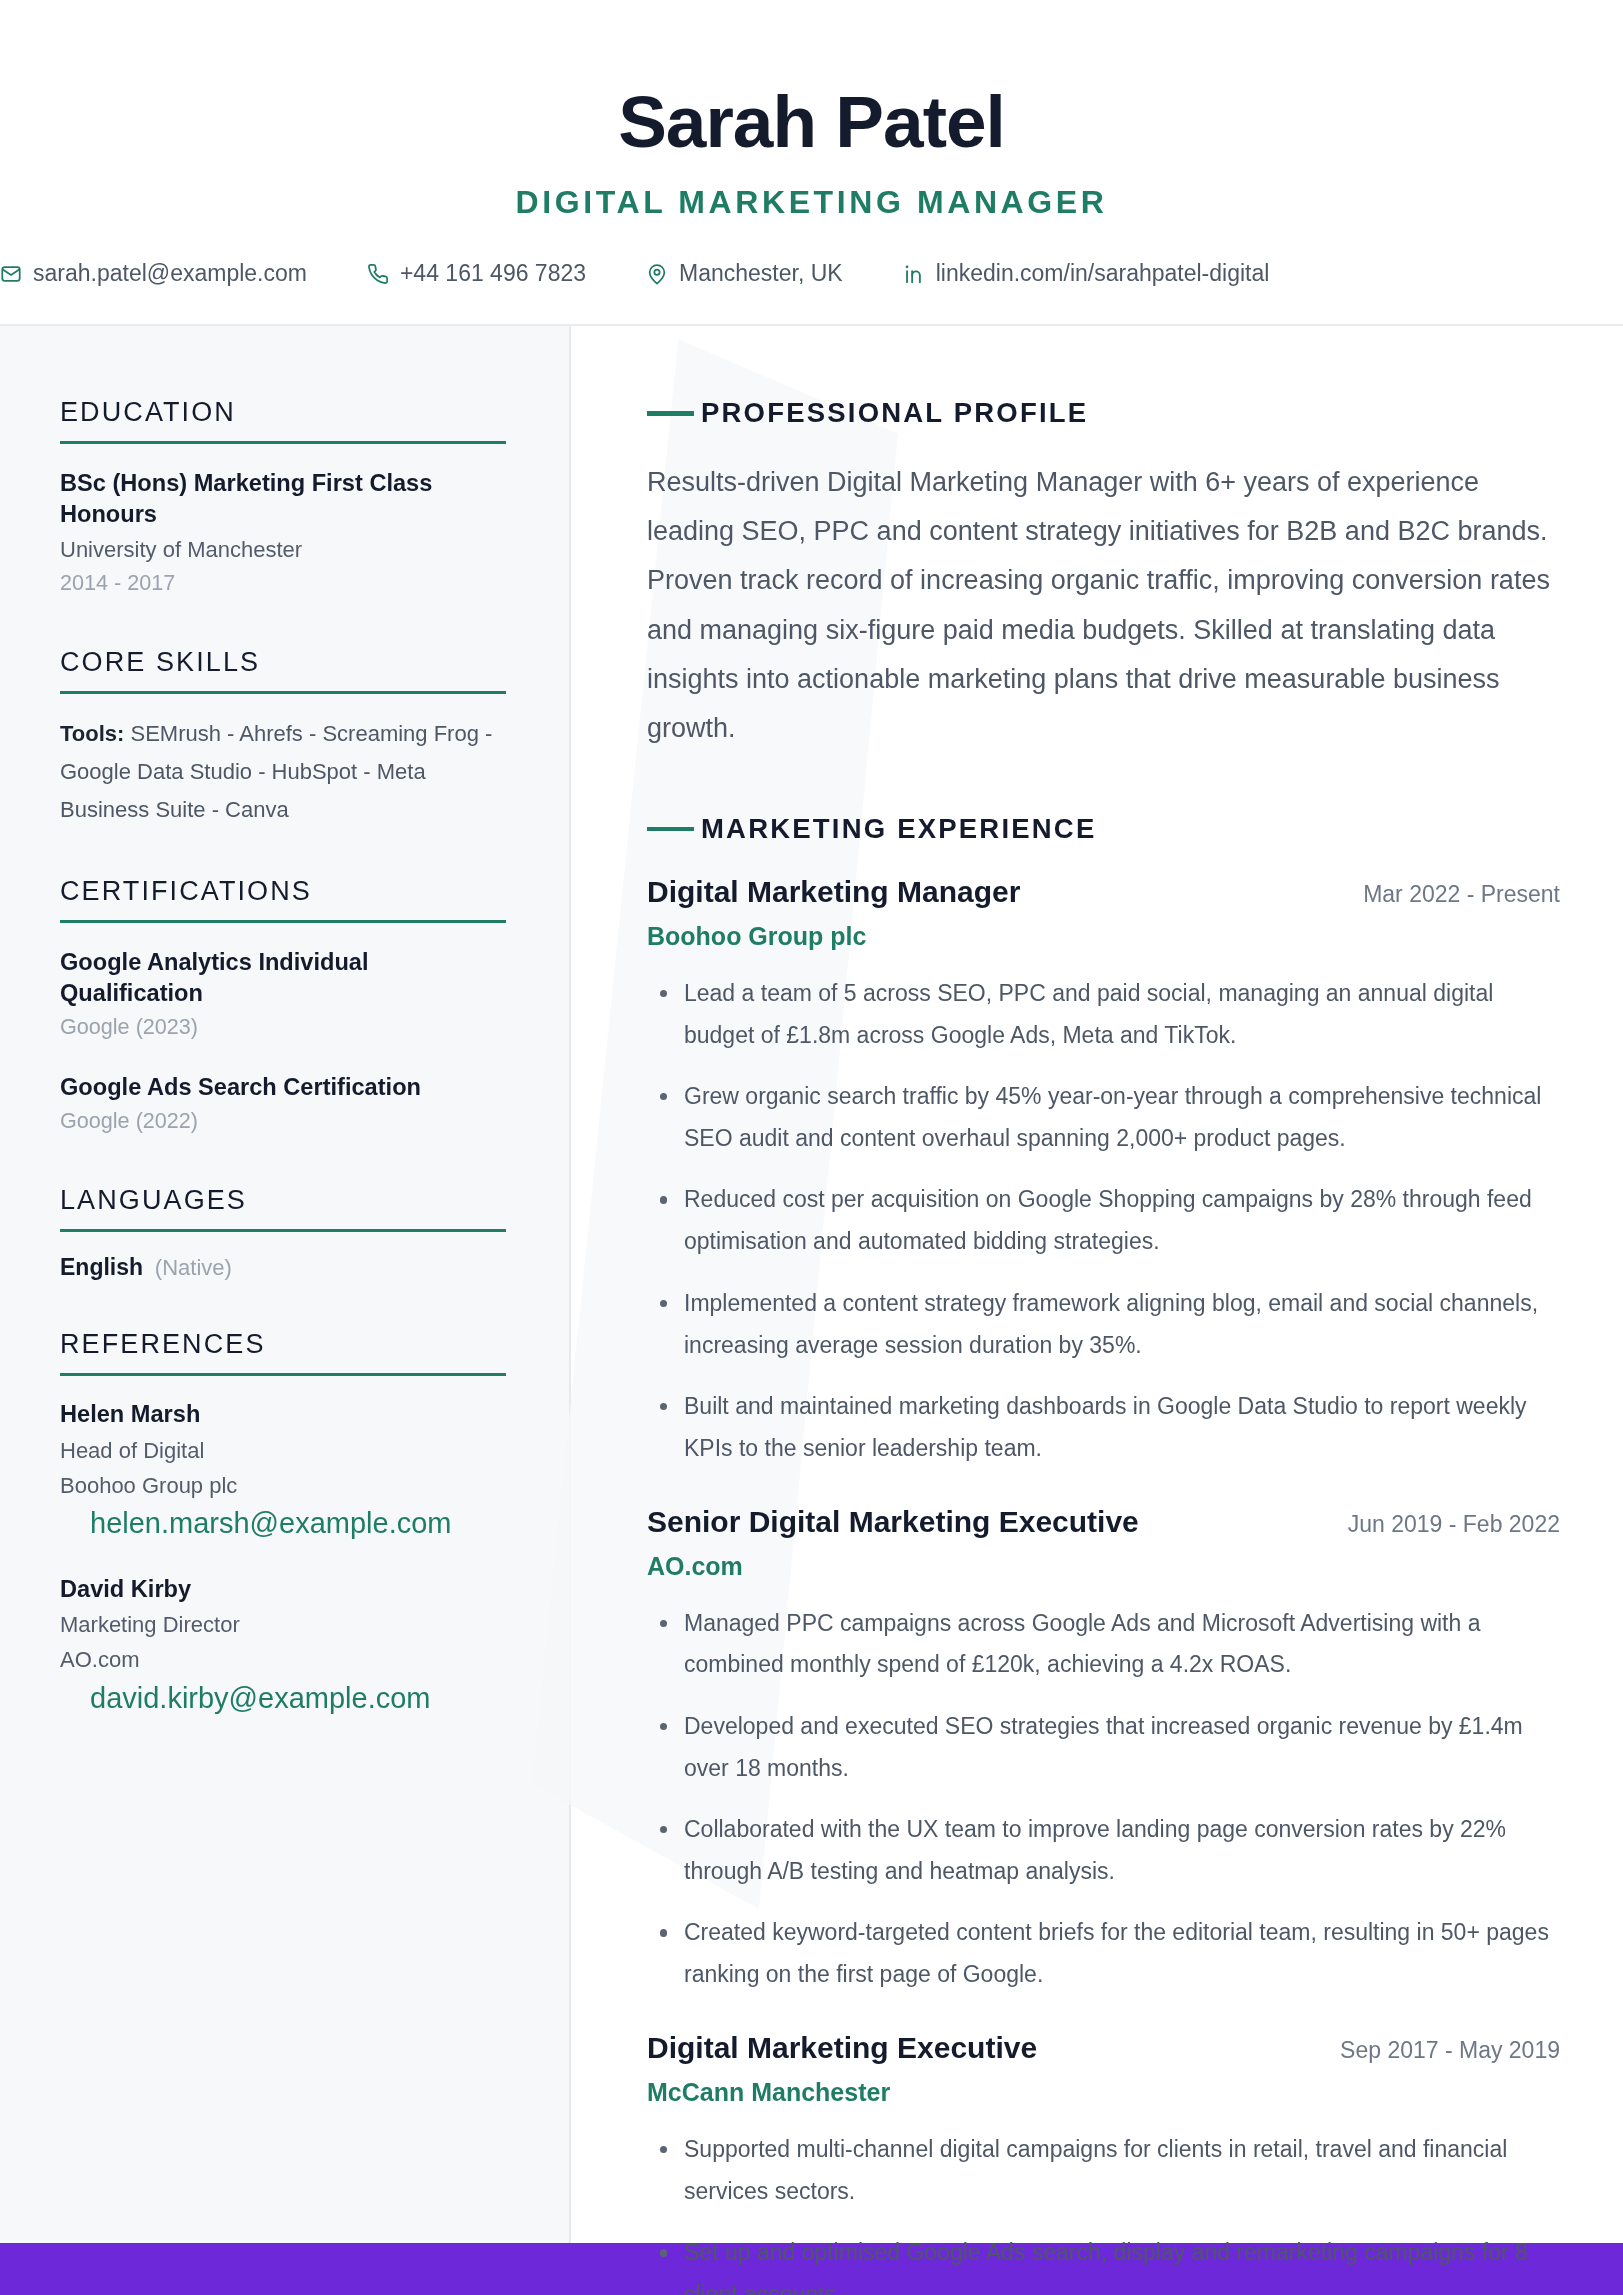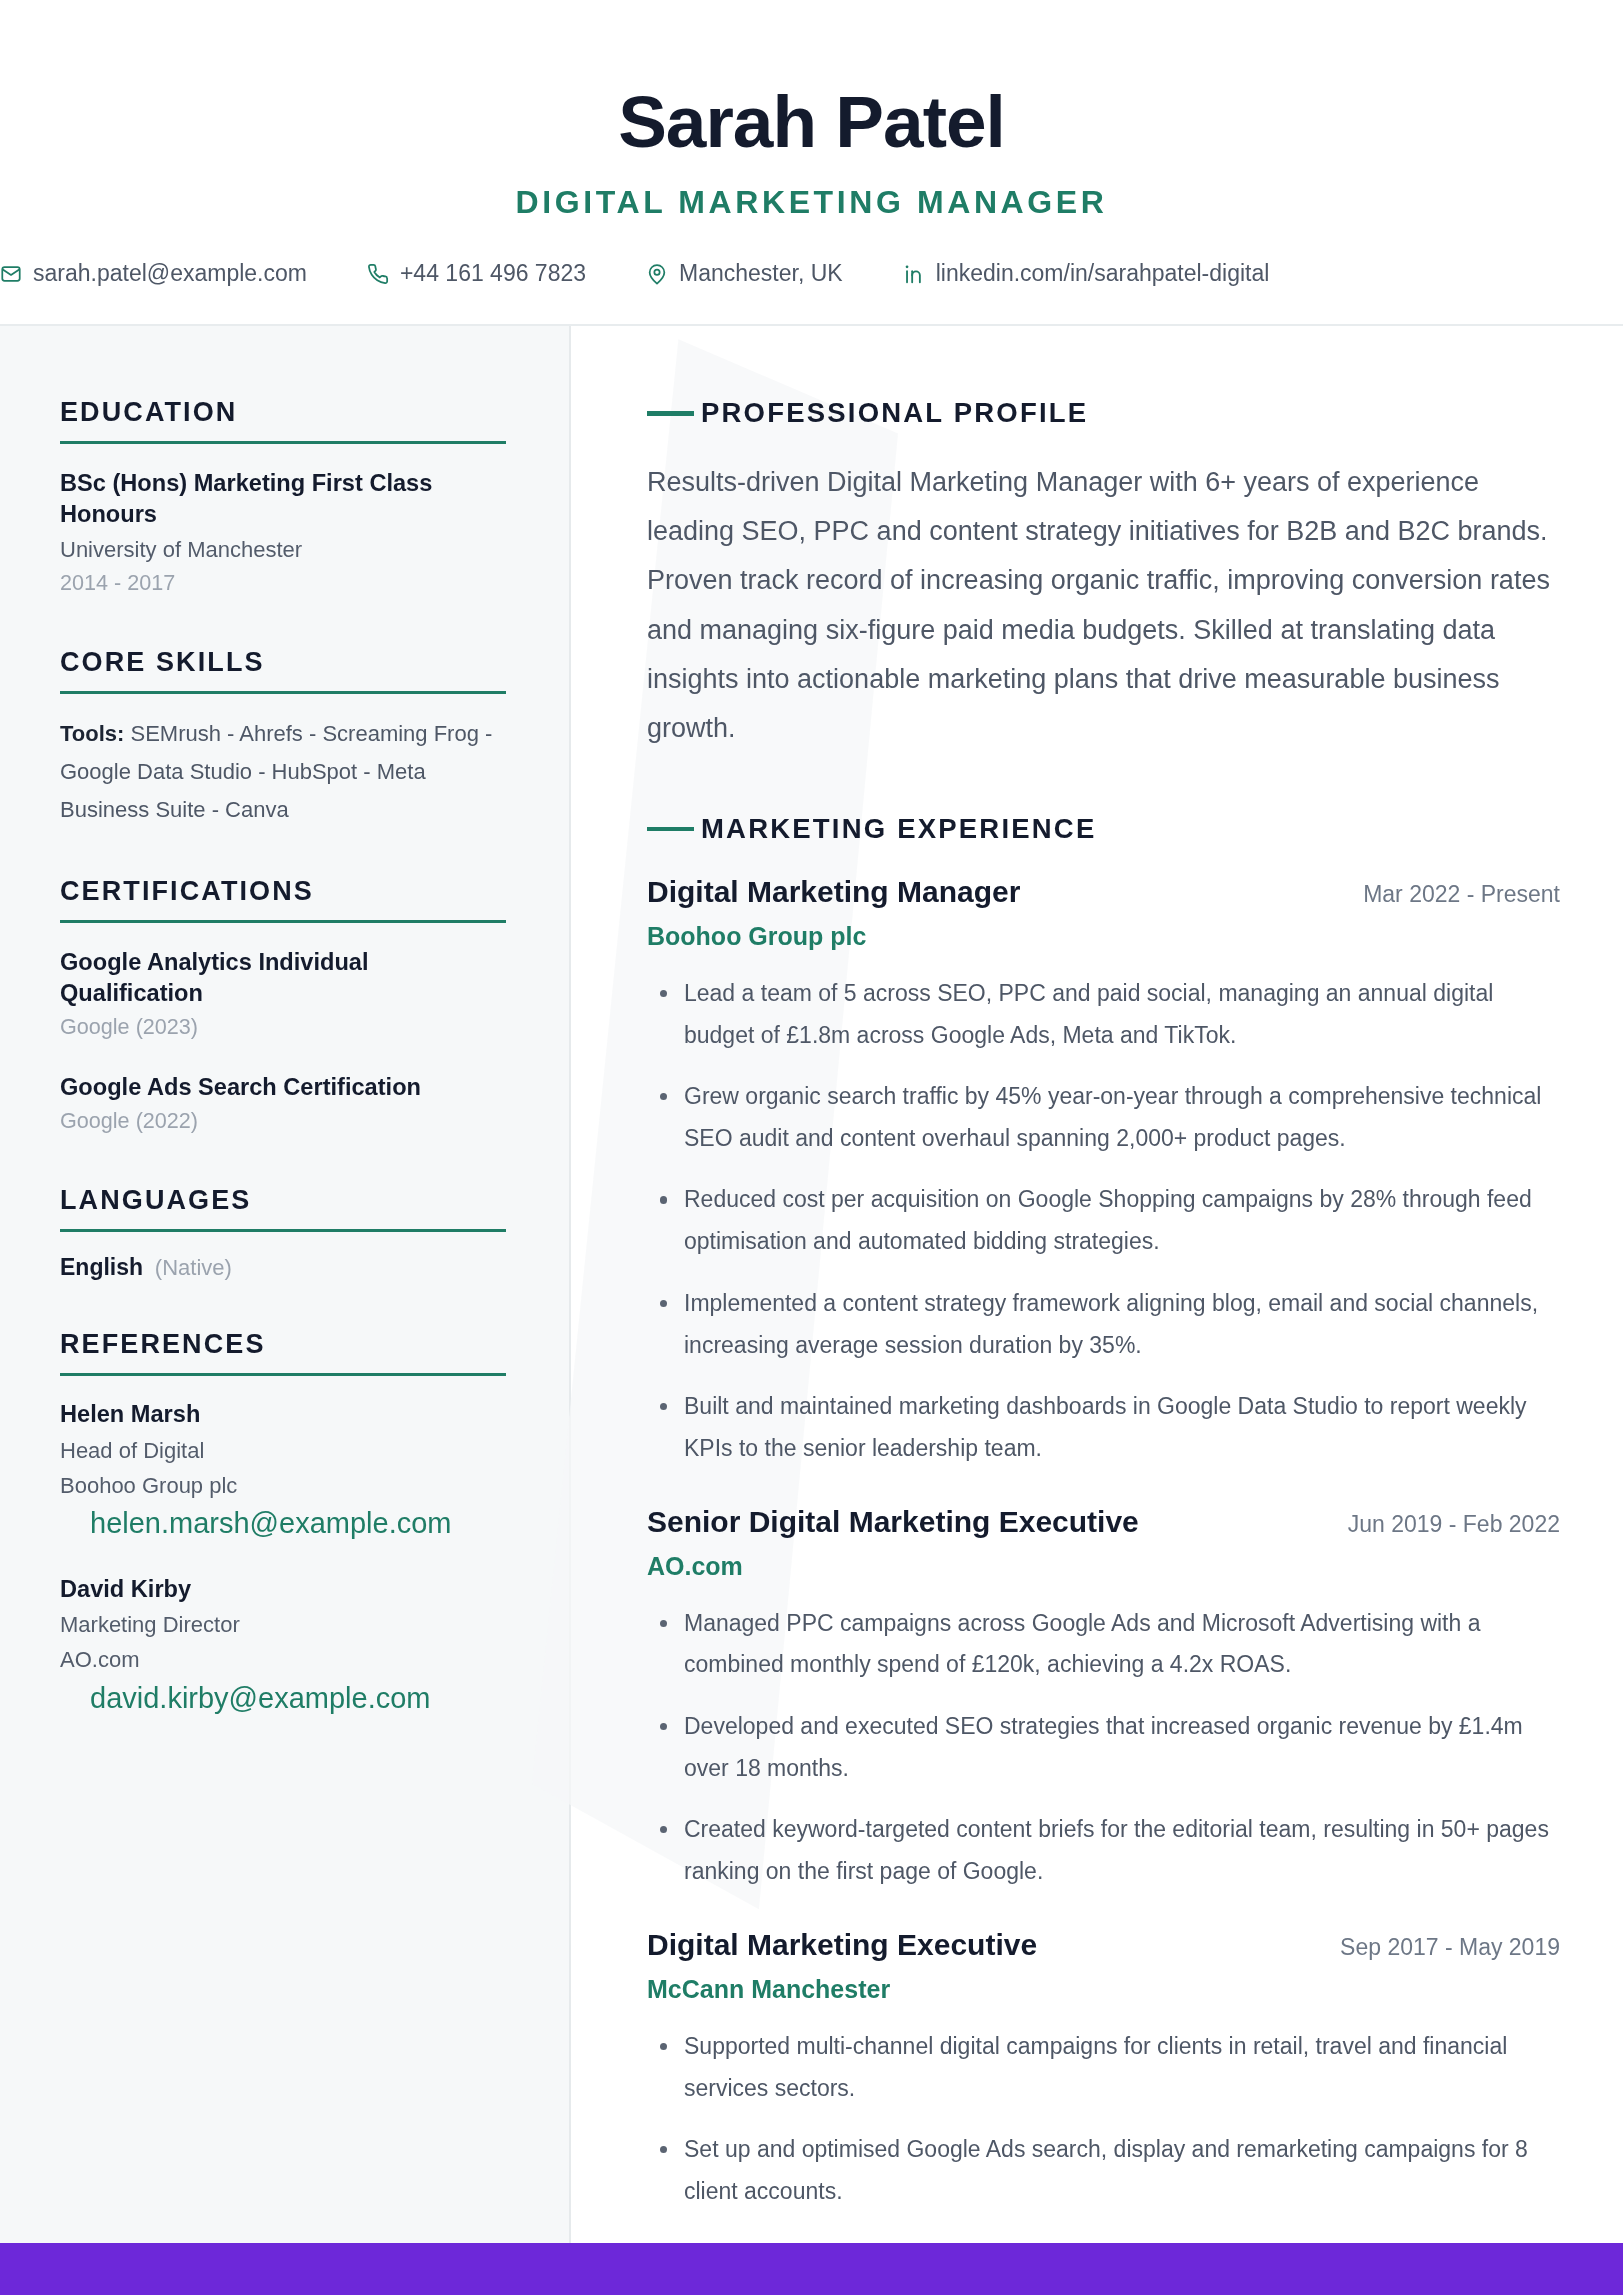--- a/index.html
+++ b/index.html
@@ -95,21 +95,21 @@
     pointer-events: none;
   }
   .main > *:not(.watermark) { position: relative; z-index: 2; }
 
   
   .side-sec { margin-bottom: 48px; }
   .side-sec:last-child { margin-bottom: 0; }
 
   .side-head {
     font-size: 27px;
-    font-weight: 700;
+    font-weight: 400;
     letter-spacing: 2.1px;
     color: #141b2d;
     text-transform: uppercase;
     padding-bottom: 13px;
     border-bottom: 3.3px solid #1f7d66;
   }
 
   .side-block { margin-top: 23.6px; }
   .side-block + .side-block { margin-top: 29px; }
 
@@ -384,20 +384,21 @@
 
         <div class="job">
           <div class="job-row">
             <div class="job-role">Senior Digital Marketing Executive</div>
             <div class="job-dates">Jun 2019 - Feb 2022</div>
           </div>
           <div class="job-company">AO.com</div>
           <ul class="bullets">
             <li>Managed PPC campaigns across Google Ads and Microsoft Advertising with a combined monthly spend of £120k, achieving a 4.2x ROAS.</li>
             <li>Developed and executed SEO strategies that increased organic revenue by £1.4m over 18 months.</li>
+            <li>Collaborated with the UX team to improve landing page conversion rates by 22% through A/B testing and heatmap analysis.</li>
             <li>Created keyword-targeted content briefs for the editorial team, resulting in 50+ pages ranking on the first page of Google.</li>
           </ul>
         </div>
 
         <div class="job">
           <div class="job-row">
             <div class="job-role">Digital Marketing Executive</div>
             <div class="job-dates">Sep 2017 - May 2019</div>
           </div>
           <div class="job-company">McCann Manchester</div>

